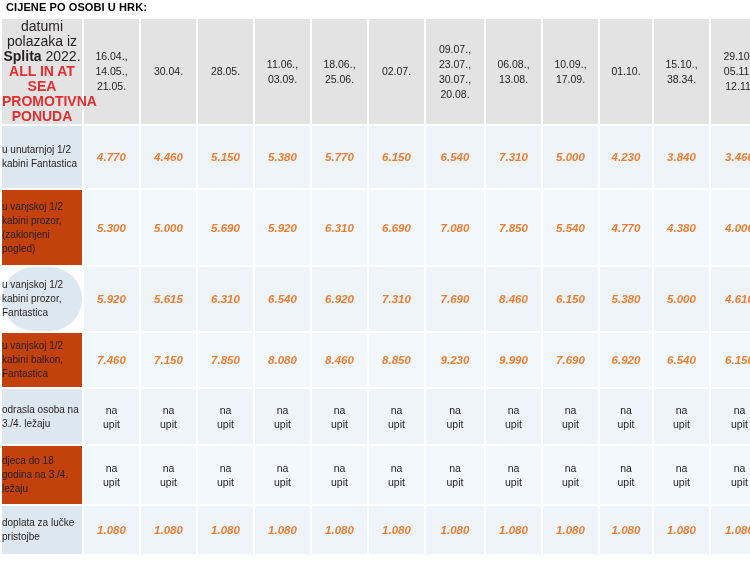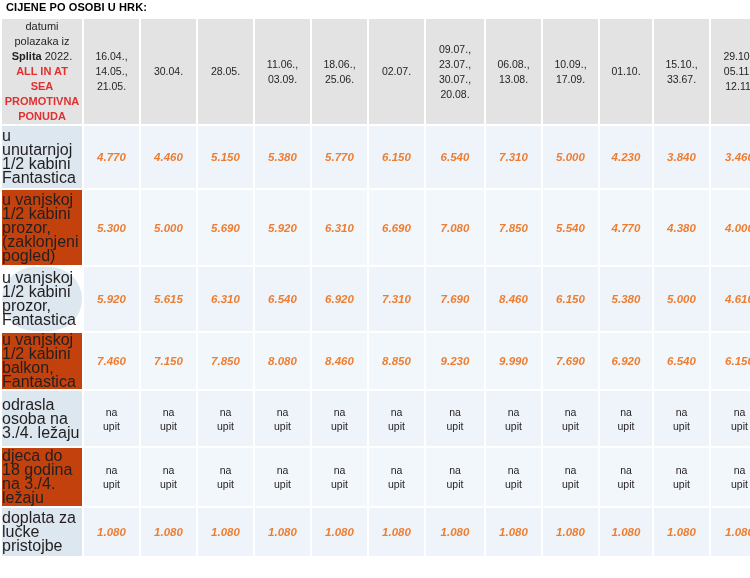--- a/index.html
+++ b/index.html
@@ -45,38 +45,38 @@
     text-align: center;
     font-size: 10.5px;
     line-height: 15px;
     color: #231f20;
     padding: 4px 2px;
     height: 86px;
   }
   .hdr-label {
     background: #e3e3e3;
     text-align: center;
-    font-size: 11px;
+    font-size: 14px;
     line-height: 15px;
     padding: 4px 4px;
     color: #231f20;
   }
   .hdr-label .bold { font-weight: bold; }
   .hdr-label .promo {
     color: #e03030;
     font-weight: bold;
     display: block;
     line-height: 15px;
   }
 
   
   .row-label {
     background: #dde7f0;
     text-align: left;
-    font-size: 16px;
+    font-size: 10px;
     line-height: 14px;
     padding: 6px 6px 6px 10px;
     color: #231f20;
   }
   .row-label-alt {
     background: #c2410c;
   }
 
   .val-cell {
     background: #eef4fa;
@@ -144,21 +144,21 @@
       <th class="hdr-cell">16.04., 14.05., 21.05.</th>
       <th class="hdr-cell">30.04.</th>
       <th class="hdr-cell">28.05.</th>
       <th class="hdr-cell">11.06., 03.09.</th>
       <th class="hdr-cell">18.06., 25.06.</th>
       <th class="hdr-cell">02.07.</th>
       <th class="hdr-cell">09.07., 23.07., 30.07., 20.08.</th>
       <th class="hdr-cell">06.08., 13.08.</th>
       <th class="hdr-cell">10.09., 17.09.</th>
       <th class="hdr-cell">01.10.</th>
-      <th class="hdr-cell">15.10., 33.67.</th>
+      <th class="hdr-cell">15.10., 38.34.</th>
       <th class="hdr-cell">29.10., 05.11., 12.11.</th>
     </tr>
   </thead>
   <tbody id="table-body">
       <tr>
         <td class="row-label r-h-1">u unutarnjoj 1/2 kabini Fantastica</td>
         <td class="val-cell"><span class="price">4.770</span></td>
         <td class="val-cell"><span class="price">4.460</span></td>
         <td class="val-cell"><span class="price">5.150</span></td>
         <td class="val-cell"><span class="price">5.380</span></td>

